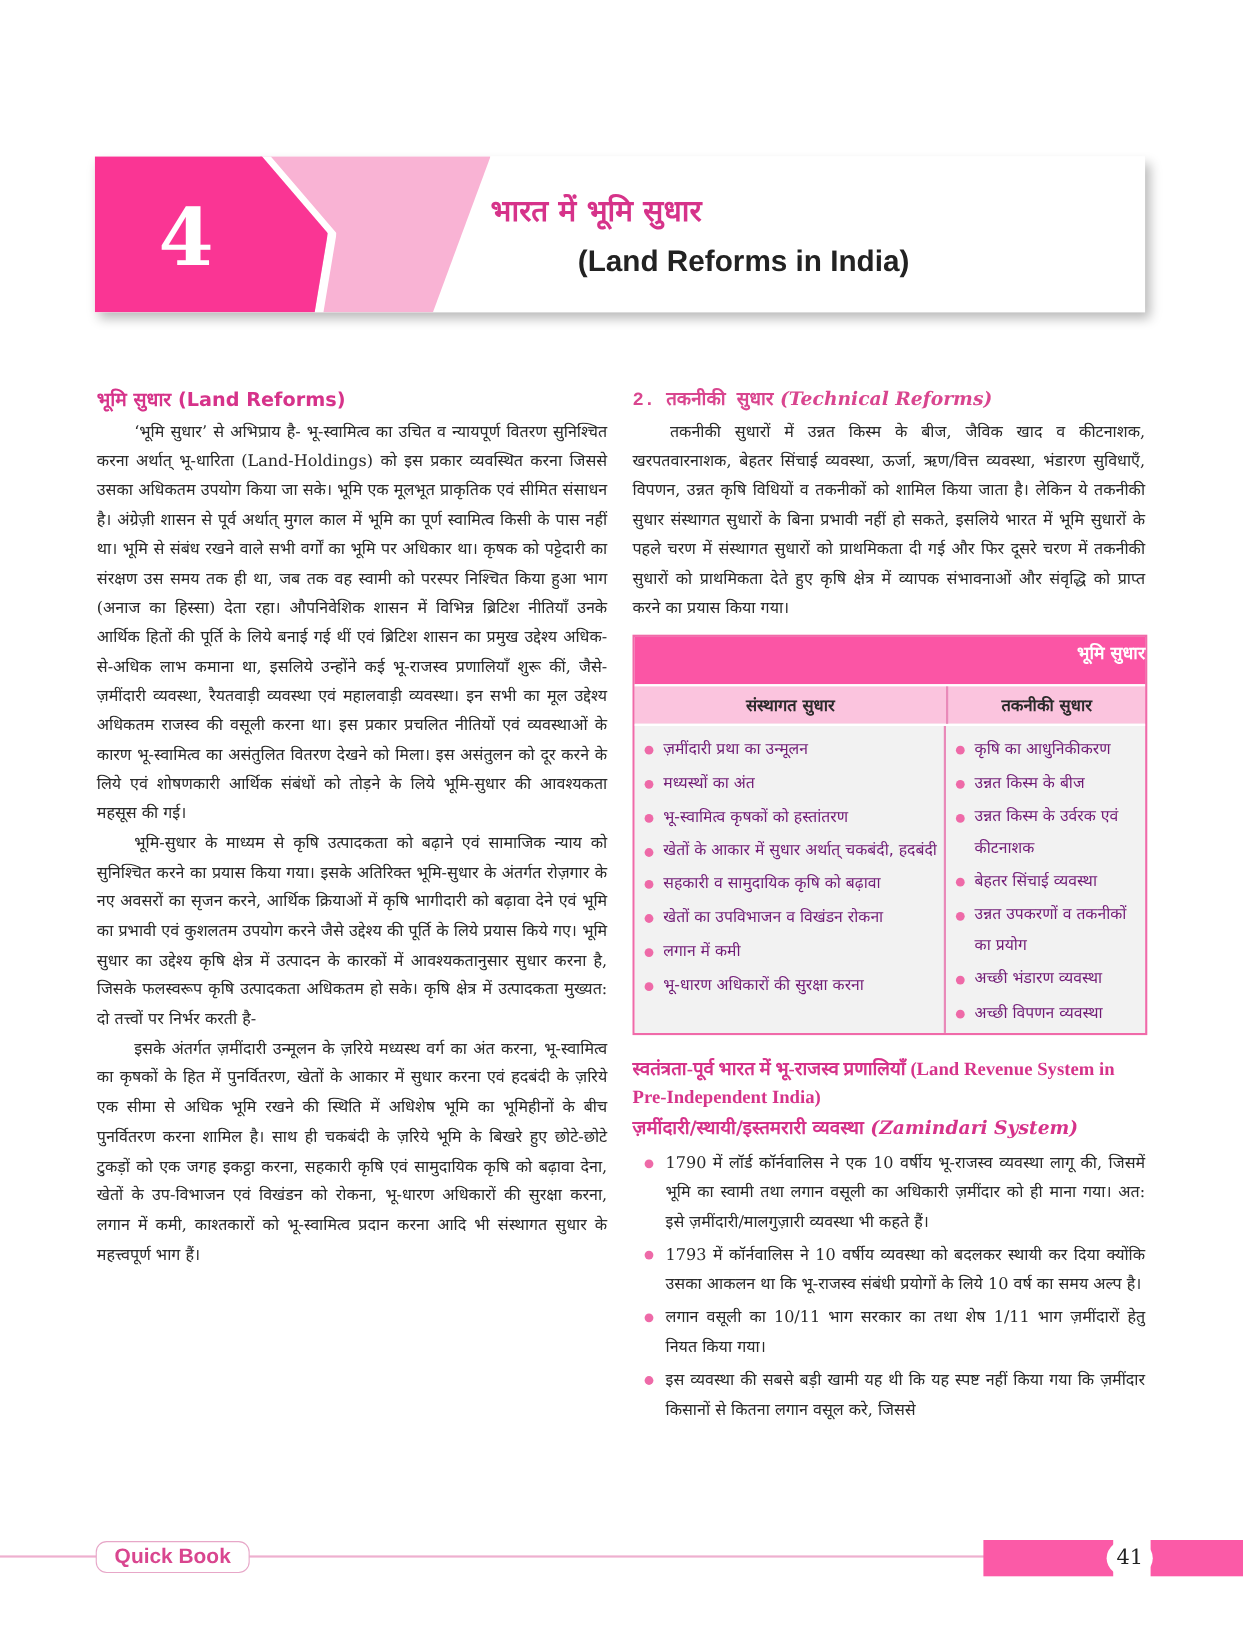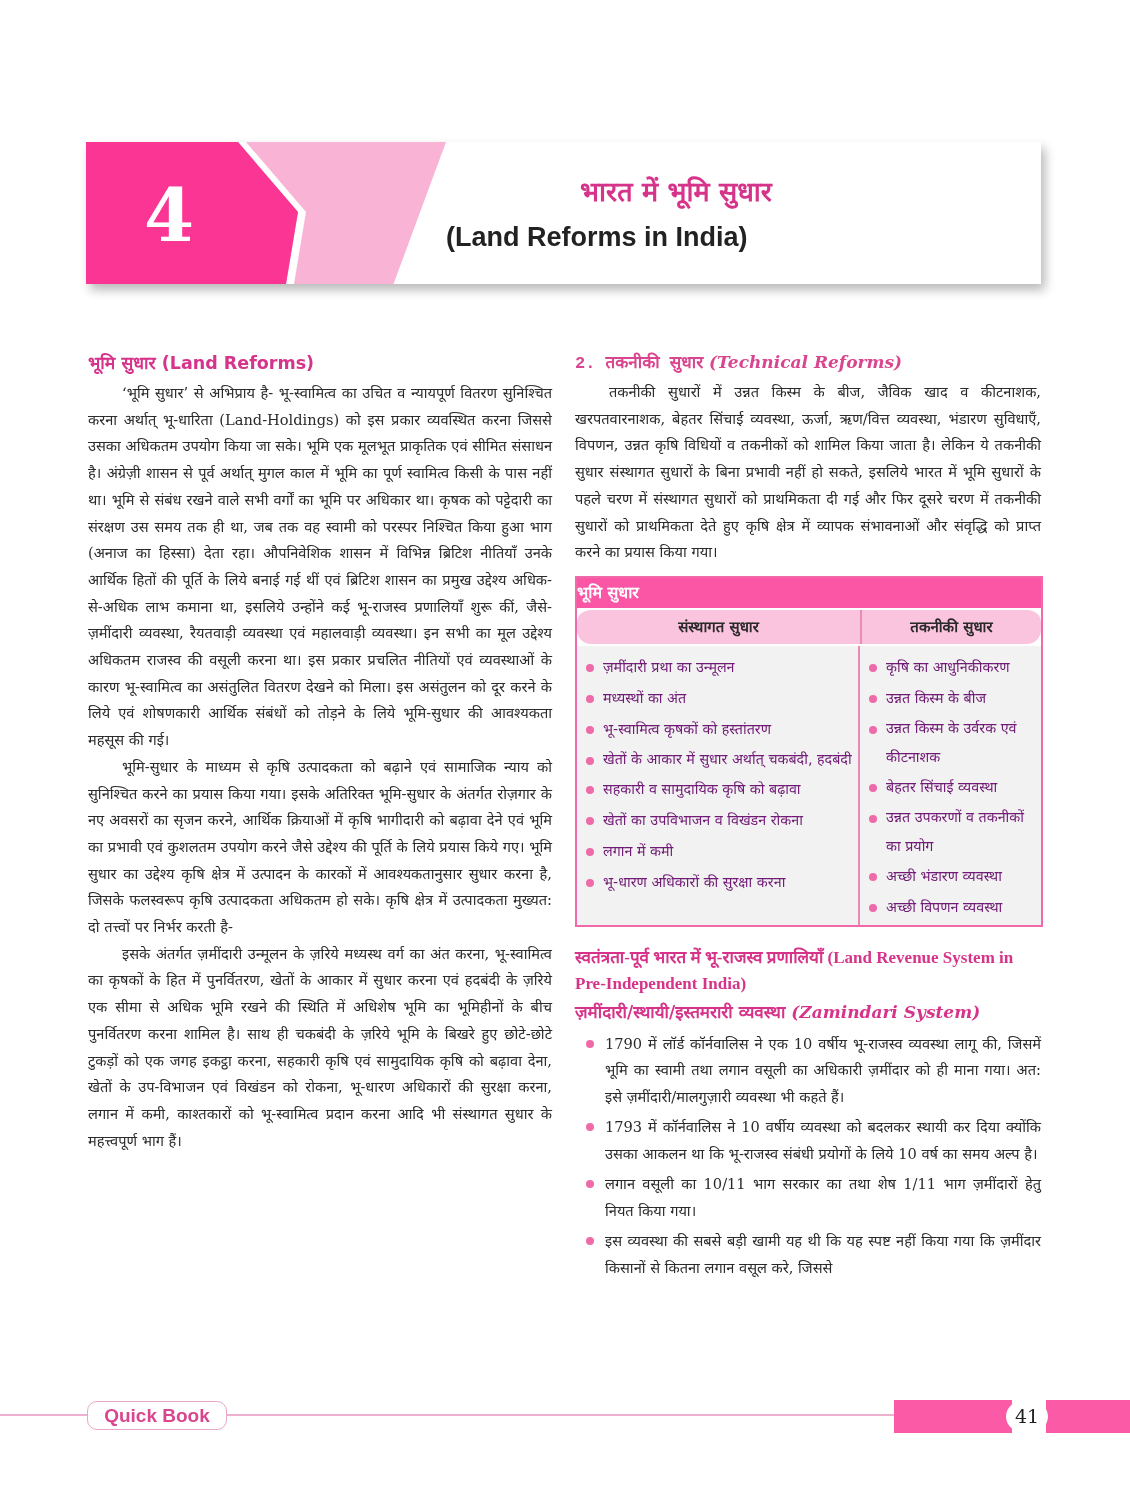--- a/index.html
+++ b/index.html
@@ -10,37 +10,37 @@
   .chap-card { position:absolute; left:0; top:0; width:955px; height:142px; background:#fff;
                box-shadow: 4px 6px 10px rgba(0,0,0,0.28); }
   .chap-pink-light { position:absolute; left:150px; top:0; width:210px; height:142px; background:#f9b3d4;
                      clip-path: polygon(0 0, 100% 0, 75% 100%, 0 100%); }
   .chap-pink { position:absolute; left:0; top:0; width:212px; height:142px; background:#fa3594;
                clip-path: polygon(0 0, 152px 0, 212px 70px, 200px 142px, 0 142px); }
   .chap-edge { position:absolute; left:0; top:0; width:220px; height:142px; background:#fff;
                clip-path: polygon(152px 0, 160px 0, 220px 70px, 208px 142px, 200px 142px, 212px 70px); }
   .chap-num { position:absolute; left:58px; top:38px; font-family:"DejaVu Serif", serif; font-size:72px;
               font-weight:bold; color:#fff; line-height:1; }
-  .chap-title-hi { position:absolute; left:360px; width:460px; top:30px; text-align:center;
+  .chap-title-hi { position:absolute; left:360px; width:460px; top:30px; text-align:left;
                    font-family:"DejaVu Sans", sans-serif; font-weight:bold; font-size:27px; color:#d6338a; }
-  .chap-title-en { position:absolute; left:360px; width:460px; top:80px; 
+  .chap-title-en { position:absolute; left:360px; width:460px; top:80px; text-align:center;
                    font-family:"Liberation Sans", sans-serif; font-weight:bold; font-size:27px; color:#222; }
 
   .col { position:absolute; top:350px; }
   .col-left { left:88px; width:464px; }
   .col-right { left:575px; width:466px; }
   .h-main { font-family:"DejaVu Sans", sans-serif; font-weight:bold; font-size:17.5px; color:#d6338a; margin:0 0 6px 0; }
   .h-sub { font-family:"DejaVu Serif", serif; font-style:italic; font-size:17px; color:#d9468f; margin:0 0 6px 0; }
   .h-sub .hi { font-style:normal; font-family:Liberation Mono, monospace; }
   p.body { margin:0; font-size:14.6px; line-height:26.7px; text-align:justify; text-indent:34px; }
 
   
   .tbl { width:464px; border:2px solid #f06aa9; margin-top:10px; font-family:"DejaVu Sans", sans-serif; }
-  .tbl-title { background:#fb55a5; color:#fff; text-align:left; font-weight:bold; font-size:16px; height:30px; line-height:30px; }
-  .tbl-head { display:flex; background:#fbc4de; border-top:2px solid #fff;border-radius:14px; }
+  .tbl-title { background:#fb55a5; color:#fff; text-align:right; font-weight:bold; font-size:16px; height:43px; line-height:30px; }
+  .tbl-head { display:flex; background:#fbc4de; border-top:2px solid #fff; }
   .tbl-head div { text-align:center; font-weight:bold; font-size:15px; height:34px; line-height:34px; color:#2a2a2a; }
   .c1 { width:283px; border-right:2px solid #e98ab9; }
   .c2 { width:179px; }
   .tbl-body { display:flex; background:#f2f2f2; border-top:2px solid #fff; }
   .tbl-body ul { list-style:none; margin:0; padding:6px 6px 2px 8px; box-sizing:border-box; }
   .tbl-body li { position:relative; padding-left:18px; font-size:14.3px; line-height:31px; color:#701a75; }
   .tbl-body li::before { content:""; position:absolute; left:1px; top:12px; width:8px; height:8px; border-radius:50%; background:#ee6aa8; }
 
   .h-sec { font-family:Liberation Serif, serif; font-weight:bold; font-size:17px; color:#d6338a; line-height:26px; margin:18px 0 0 0; }
   .h-sec2 { font-family:"DejaVu Sans", sans-serif; font-size:17px; color:#d6338a; line-height:30px; margin:0; }

